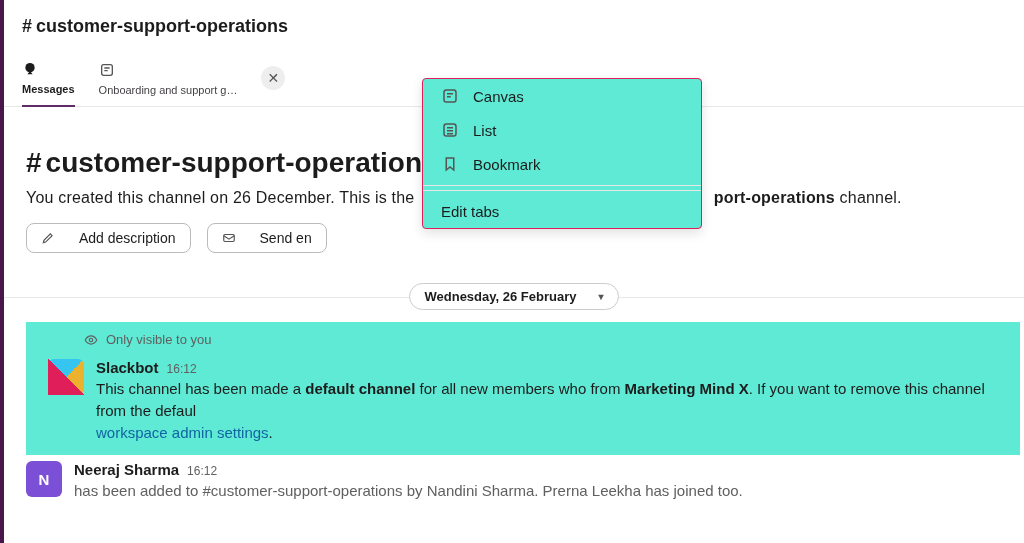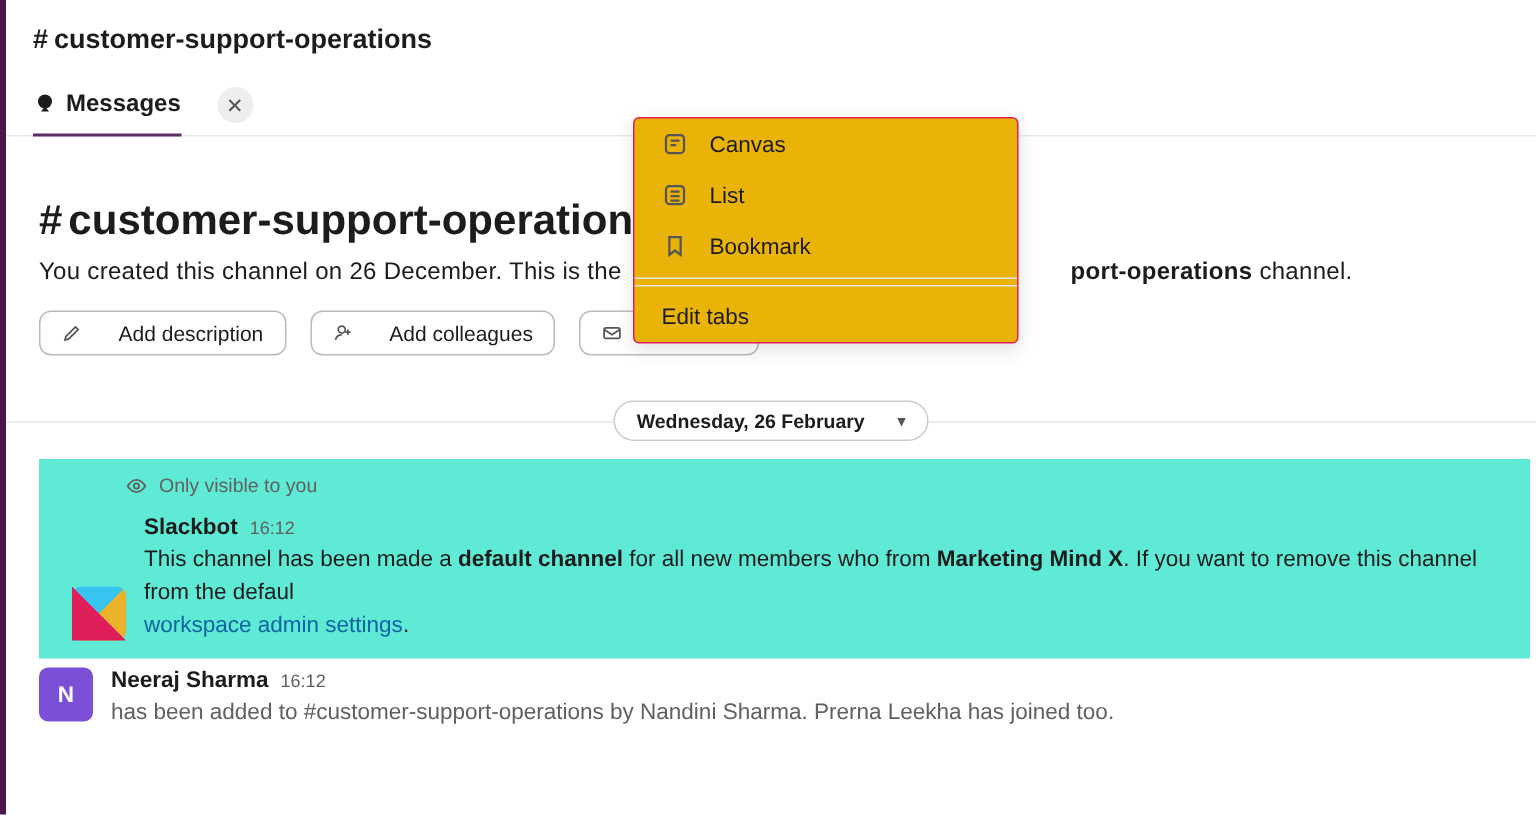--- a/index.html
+++ b/index.html
@@ -6,35 +6,35 @@
 body {
   font-family: -apple-system,"Segoe UI",Helvetica,Arial,sans-serif;
   font-size:15px; color:#1d1c1d; background:#fff; width:1024px; height:543px;
   overflow:hidden; border-left:4px solid #4a154b;
 }
 .header { padding:16px 0 0 18px; }
 .channel-title { font-size:18px; font-weight:800; display:flex; align-items:center; gap:4px; }
 .hash { font-weight:700; }
 .tabs { display:flex; align-items:center; gap:24px; padding:0 0 0 18px; margin-top:18px;
   border-bottom:1px solid #e8e8e8; }
-.tab { display:flex; gap:6px; padding:6px 0 10px; font-size:16px; color:#454245;
-  cursor:pointer; }
+.tab { display:flex; gap:6px; padding:6px 0 10px; font-size:11px; color:#454245;
+  cursor:pointer;flex-direction:column; }
 .tab.active { color:#1d1c1d; border-bottom:2px solid #5e2b66; font-weight:700; margin-bottom:-1px; }
 .tab .icon { width:16px; height:16px; display:flex; align-items:center; justify-content:center; }
 .close-btn { width:24px; height:24px; border-radius:50%; background:#eee; display:flex;
   align-items:center; justify-content:center; margin-bottom:6px; cursor:pointer; font-size:14px; color:#555; }
 .welcome { padding:40px 22px 26px; }
 .welcome h1 { font-size:28px; font-weight:800; display:flex; align-items:center; gap:4px; }
 .welcome .sub { margin-top:10px; font-size:16px; letter-spacing:.2px; }
 .welcome .sub .bold { font-weight:700; }
 .action-row { display:flex; gap:16px; margin-top:16px; }
 .pill { border:1px solid #bbb; border-radius:8px; padding:6px 14px; font-size:14px;
   display:flex; align-items:center; gap:24px; cursor:pointer; background:#fff; }
 .dropdown {
-  position:absolute; left:422px; top:78px; width:257px; background:#eab308;
+  position:absolute; left:422px; top:78px; width:280px; background:#5eead4;
   border:1px solid #e01e5a; border-radius:4px; box-shadow:0 4px 12px rgba(0,0,0,.12);
   overflow:hidden; z-index:10;
 }
 .dropdown .drow { display:flex; align-items:center; gap:14px; padding:8px 18px;
   font-size:15px; cursor:pointer; }
 .dropdown .drow .micon { width:18px; height:18px; display:flex; align-items:center; justify-content:center; color:#555; }
 .dropdown hr { border:none; border-top:1px solid #e8e8e8; margin:4px 0; }
 .new-badge { font-size:10px; font-weight:700; color:#1264a3; border:1px solid #1264a3;
   border-radius:4px; padding:1px 4px; margin-left:auto; }
 .date-divider { display:flex; align-items:center; justify-content:center; position:relative; margin:4px 0 12px; }
@@ -76,20 +76,29 @@
 <div class="tabs">
   <div class="tab active">
     <span class="icon">
       <svg viewBox="0 0 24 24" fill="#1d1c1d">
           <circle cx="12" cy="10" r="7"></circle>
           <path d="M8 20l4-5 4 5z"></path>
         </svg>
     </span>
     <span>Messages</span>
   </div>
+  <div class="tab">
+    <span class="icon">
+      <svg viewBox="0 0 24 24" fill="none" stroke="#555" stroke-width="2">
+          <rect x="4" y="4" width="16" height="16" rx="3"></rect>
+          <path d="M8 9h8M8 13h5"></path>
+        </svg>
+    </span>
+    <span>Onboarding and support g…</span>
+  </div>
   <div class="close-btn">✕</div>
 </div>
 
 <div class="dropdown">
   <div class="drow">
     <span class="micon">
       <svg viewBox="0 0 24 24" width="18" height="18" fill="none" stroke="#555" stroke-width="2">
           <rect x="4" y="4" width="16" height="16" rx="3"></rect>
           <path d="M8 9h8M8 13h5"></path>
         </svg>
@@ -133,27 +142,20 @@
   </div>
   <div class="action-row">
     <div class="pill">
       <svg width="14" height="14" viewBox="0 0 24 24" fill="none" stroke="#555" stroke-width="2">
           <path d="M4 20l4-1 11-11-3-3L5 16z"></path>
         </svg>
       <span>Add description</span>
     </div>
     <div class="pill">
       <svg width="14" height="14" viewBox="0 0 24 24" fill="none" stroke="#555" stroke-width="2">
-          <circle cx="10" cy="8" r="4"></circle>
-          <path d="M3 20c0-4 4-6 7-6M17 8v6M14 11h6"></path>
-        </svg>
-      <span>Add colleagues</span>
-    </div>
-    <div class="pill">
-      <svg width="14" height="14" viewBox="0 0 24 24" fill="none" stroke="#555" stroke-width="2">
           <rect x="3" y="6" width="18" height="12" rx="2"></rect>
           <path d="M3 8l9 6 9-6"></path>
         </svg>
       <span>Send en</span>
     </div>
   </div>
 </div>
 
 <div class="date-divider">
   <div class="date-pill">
@@ -166,21 +168,21 @@
 
 
   <div class="sys-block" style="padding-left:0;">
     <div class="notice">
       <svg width="14" height="14" viewBox="0 0 24 24" fill="none" stroke="#616061" stroke-width="2">
           <path d="M2 12s4-7 10-7 10 7 10 7-4 7-10 7-10-7-10-7z"></path>
           <circle cx="12" cy="12" r="3"></circle>
         </svg>
       <span>Only visible to you</span>
     </div>
-    <div class="msg" style="padding-left:22px;align-items:flex-end;">
+    <div class="msg" style="padding-left:22px;">
       <div class="avatar slackbot"></div>
       <div class="msg-body">
         <div class="msg-head">
           <span class="msg-name">Slackbot</span>
           <span class="msg-time">16:12</span>
         </div>
         <div class="msg-text" style="color:#1d1c1d;">
           <span>This channel has been made a </span><span class="bold">default channel</span><span> for all new members who from </span><span class="bold">Marketing Mind X</span><span>. If you want to remove this channel from the defaul</span><br>
           <span class="link">workspace admin settings</span><span>.</span>
         </div>

